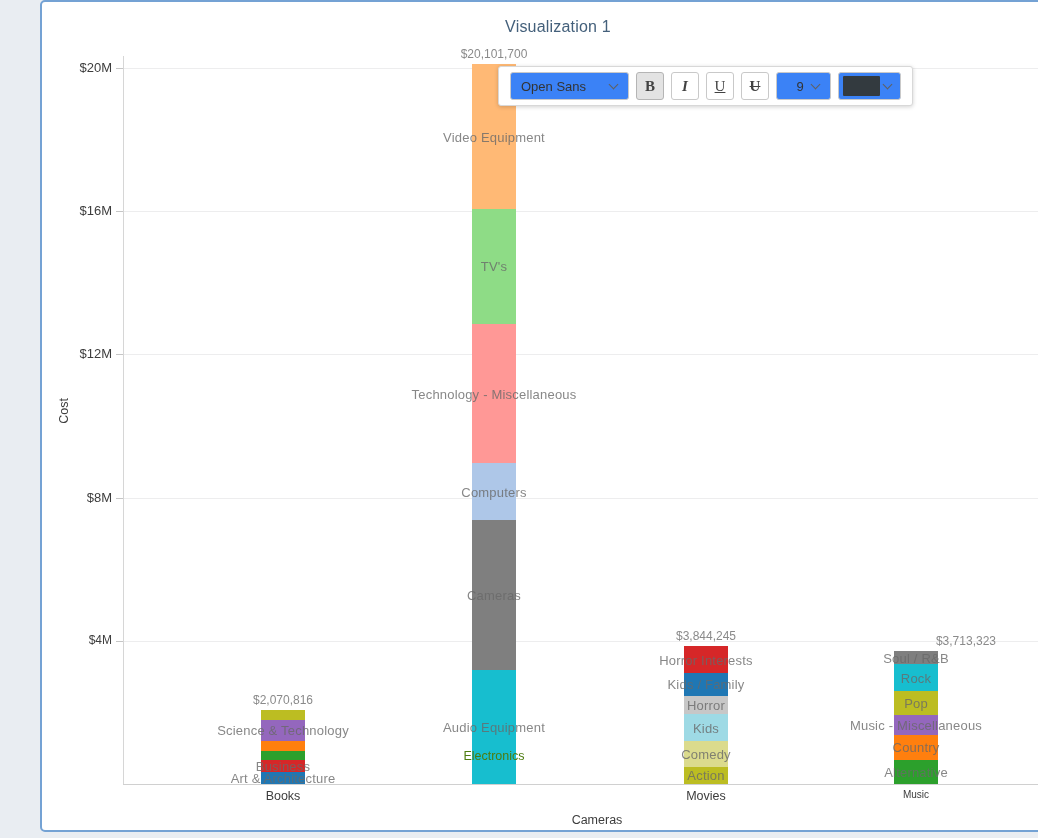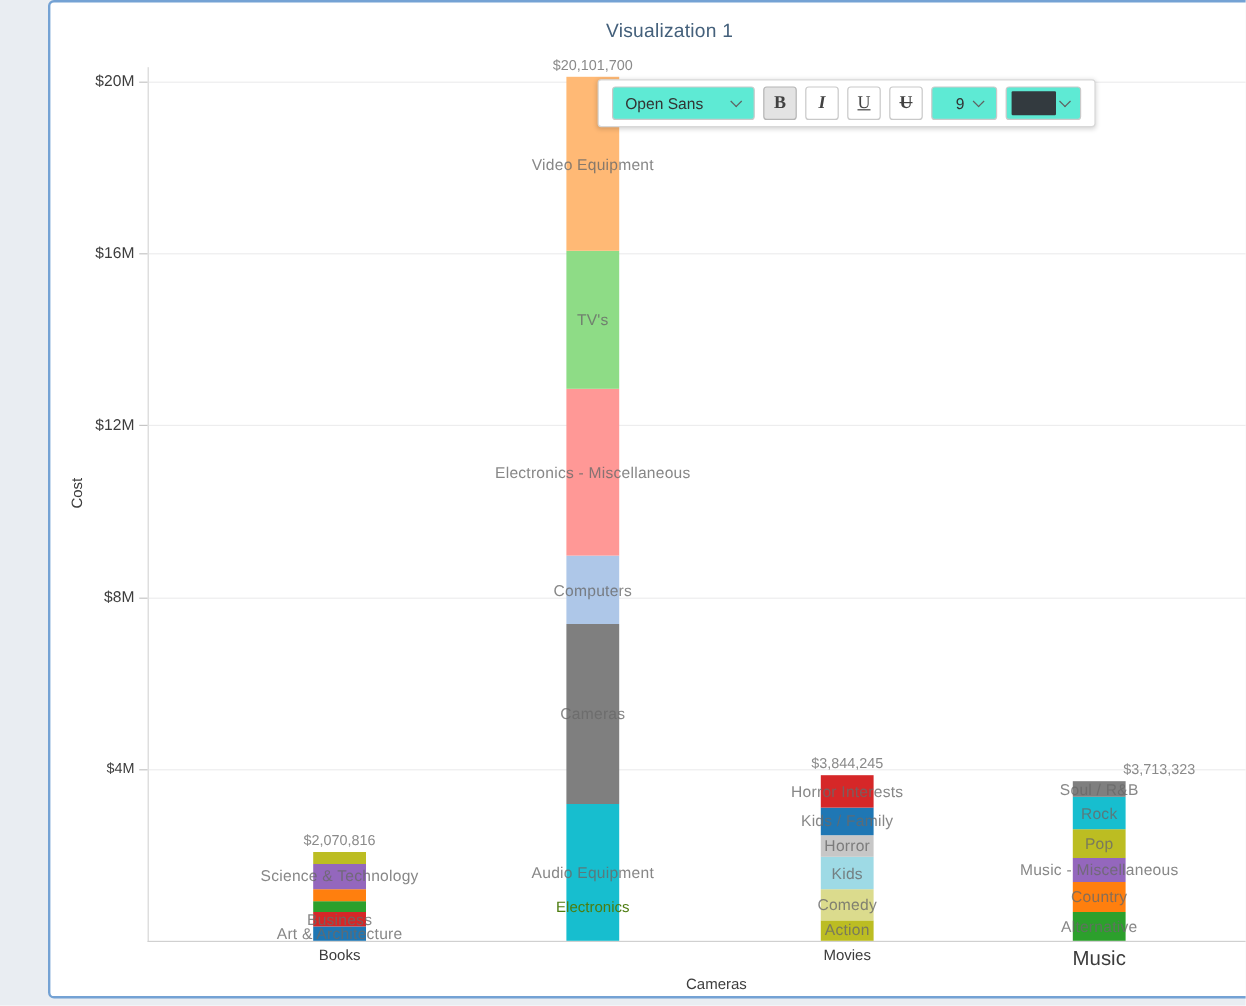--- a/index.html
+++ b/index.html
@@ -25,21 +25,21 @@
   }
   .menu-btn .dot{width:3px;height:3px;background:#4c4c4c;}
   .toolbar{
     position:absolute;left:456px;top:64px;height:38px;
     background:#fff;border:1px solid #d8d8d8;border-radius:3px;
     box-shadow:0 1px 4px rgba(0,0,0,0.18);
     display:flex;align-items:center;gap:7px;padding:0 11px;z-index:30;
   }
   .tb-select{
     height:28px;box-sizing:border-box;border:1px solid #c9c9c9;border-radius:3px;
-    background:#5eead4;display:flex;align-items:center;cursor:pointer;
+    background:#3b82f6;display:flex;align-items:center;cursor:pointer;
     font-size:13px;color:#333;
   }
   .chev{
     width:6px;height:6px;border-right:1.5px solid #606060;border-bottom:1.5px solid #606060;
     transform:rotate(45deg);display:inline-block;margin-top:-3px;flex:none;
   }
   .font-select{width:119px;padding:0 11px 0 10px;justify-content:space-between;}
   .size-select{width:55px;padding:0 11px;justify-content:space-between;}
   .size-select span.val{flex:1;text-align:center;}
   .color-select{width:63px;padding:0 9px 0 4px;justify-content:space-between;}
@@ -110,21 +110,21 @@
       <div style="position: absolute; left: 219px; top: 707.858px; width: 44px; height: 9.7376px; background: rgb(188, 189, 34);"></div>
       <div style="position: absolute; left: 161px; top: 690.858px; width: 160px; text-align: center; font-size: 12px; color: rgb(138, 138, 138); z-index: 5;">$2,070,816</div>
       <div style="position: absolute; left: 161px; top: 787px; width: 160px; text-align: center; font-size: 12.5px; color: rgb(60, 60, 60);">Books</div>
       <div style="position: absolute; left: 430px; top: 668.442px; width: 44px; height: 113.558px; background: rgb(23, 190, 207);"></div>
       <div style="position: absolute; left: 452px; top: 725.221px; transform: translate(-50%, -50%); white-space: nowrap; font-size: 13px; color: rgba(105, 105, 105, 0.8); letter-spacing: 0.2px; z-index: 5;">Audio Equipment</div>
       <div style="position: absolute; left: 430px; top: 517.689px; width: 44px; height: 150.754px; background: rgb(127, 127, 127);"></div>
       <div style="position: absolute; left: 452px; top: 593.066px; transform: translate(-50%, -50%); white-space: nowrap; font-size: 13px; color: rgba(105, 105, 105, 0.8); letter-spacing: 0.2px; z-index: 5;">Cameras</div>
       <div style="position: absolute; left: 430px; top: 461.411px; width: 44px; height: 56.2776px; background: rgb(174, 199, 232);"></div>
       <div style="position: absolute; left: 452px; top: 489.55px; transform: translate(-50%, -50%); white-space: nowrap; font-size: 13px; color: rgba(105, 105, 105, 0.8); letter-spacing: 0.2px; z-index: 5;">Computers</div>
       <div style="position: absolute; left: 430px; top: 321.719px; width: 44px; height: 139.692px; background: rgb(255, 152, 150);"></div>
-      <div style="position: absolute; left: 452px; top: 391.565px; transform: translate(-50%, -50%); white-space: nowrap; font-size: 13px; color: rgba(105, 105, 105, 0.8); letter-spacing: 0.2px; z-index: 5;">Electronics - Miscellaneous</div>
+      <div style="position: absolute; left: 452px; top: 391.565px; transform: translate(-50%, -50%); white-space: nowrap; font-size: 13px; color: rgba(105, 105, 105, 0.8); letter-spacing: 0.2px; z-index: 5;">Technology - Miscellaneous</div>
       <div style="position: absolute; left: 430px; top: 207.159px; width: 44px; height: 114.56px; background: rgb(142, 220, 134);"></div>
       <div style="position: absolute; left: 452px; top: 264.439px; transform: translate(-50%, -50%); white-space: nowrap; font-size: 13px; color: rgba(105, 105, 105, 0.8); letter-spacing: 0.2px; z-index: 5;">TV's</div>
       <div style="position: absolute; left: 430px; top: 62.4558px; width: 44px; height: 144.704px; background: rgb(255, 185, 117);"></div>
       <div style="position: absolute; left: 452px; top: 134.808px; transform: translate(-50%, -50%); white-space: nowrap; font-size: 13px; color: rgba(105, 105, 105, 0.8); letter-spacing: 0.2px; z-index: 5;">Video Equipment</div>
       <div style="position: absolute; left: 372px; top: 45.4558px; width: 160px; text-align: center; font-size: 12px; color: rgb(138, 138, 138); z-index: 5;">$20,101,700</div>
       <div style="position: absolute; left: 372px; top: 747px; width: 160px; text-align: center; font-size: 12.5px; color: #4d7c0f;">Electronics</div>
       <div style="position: absolute; left: 642px; top: 764.78px; width: 44px; height: 17.2198px; background: rgb(188, 189, 34);"></div>
       <div style="position: absolute; left: 664px; top: 773.39px; transform: translate(-50%, -50%); white-space: nowrap; font-size: 13px; color: rgba(105, 105, 105, 0.8); letter-spacing: 0.2px; z-index: 5;">Action</div>
       <div style="position: absolute; left: 642px; top: 739.47px; width: 44px; height: 25.3106px; background: rgb(219, 219, 141);"></div>
       <div style="position: absolute; left: 664px; top: 752.125px; transform: translate(-50%, -50%); white-space: nowrap; font-size: 13px; color: rgba(105, 105, 105, 0.8); letter-spacing: 0.2px; z-index: 5;">Comedy</div>
@@ -144,21 +144,21 @@
       <div style="position: absolute; left: 874px; top: 745.251px; transform: translate(-50%, -50%); white-space: nowrap; font-size: 13px; color: rgba(105, 105, 105, 0.8); letter-spacing: 0.2px; z-index: 5;">Country</div>
       <div style="position: absolute; left: 852px; top: 712.512px; width: 44px; height: 20.1554px; background: rgb(148, 103, 189);"></div>
       <div style="position: absolute; left: 874px; top: 722.59px; transform: translate(-50%, -50%); white-space: nowrap; font-size: 13px; color: rgba(105, 105, 105, 0.8); letter-spacing: 0.2px; z-index: 5;">Music - Miscellaneous</div>
       <div style="position: absolute; left: 852px; top: 689.35px; width: 44px; height: 23.1626px; background: rgb(188, 189, 34);"></div>
       <div style="position: absolute; left: 874px; top: 700.931px; transform: translate(-50%, -50%); white-space: nowrap; font-size: 13px; color: rgba(105, 105, 105, 0.8); letter-spacing: 0.2px; z-index: 5;">Pop</div>
       <div style="position: absolute; left: 852px; top: 662.142px; width: 44px; height: 27.208px; background: rgb(23, 190, 207);"></div>
       <div style="position: absolute; left: 874px; top: 675.746px; transform: translate(-50%, -50%); white-space: nowrap; font-size: 13px; color: rgba(105, 105, 105, 0.8); letter-spacing: 0.2px; z-index: 5;">Rock</div>
       <div style="position: absolute; left: 852px; top: 649.039px; width: 44px; height: 13.1028px; background: rgb(127, 127, 127);"></div>
       <div style="position: absolute; left: 874px; top: 655.59px; transform: translate(-50%, -50%); white-space: nowrap; font-size: 13px; color: rgba(105, 105, 105, 0.8); letter-spacing: 0.2px; z-index: 5;">Soul / R&amp;B</div>
       <div style="position: absolute; left: 794px; top: 632.039px; width: 160px; text-align: right; font-size: 12px; color: rgb(138, 138, 138); z-index: 5;">$3,713,323</div>
-      <div style="position: absolute; left: 794px; top: 787px; width: 160px; text-align: center; font-size: 17px; color: rgb(60, 60, 60);">Music</div>
+      <div style="position: absolute; left: 794px; top: 787px; width: 160px; text-align: center; font-size: 10px; color: rgb(60, 60, 60);">Music</div>
     </div>
 
   <div class="toolbar">
     <div class="tb-select font-select">
       <span>Open Sans</span>
       <span class="chev"></span>
     </div>
     <button class="tb-btn active">
       <span class="g-bold">B</span>
     </button>

